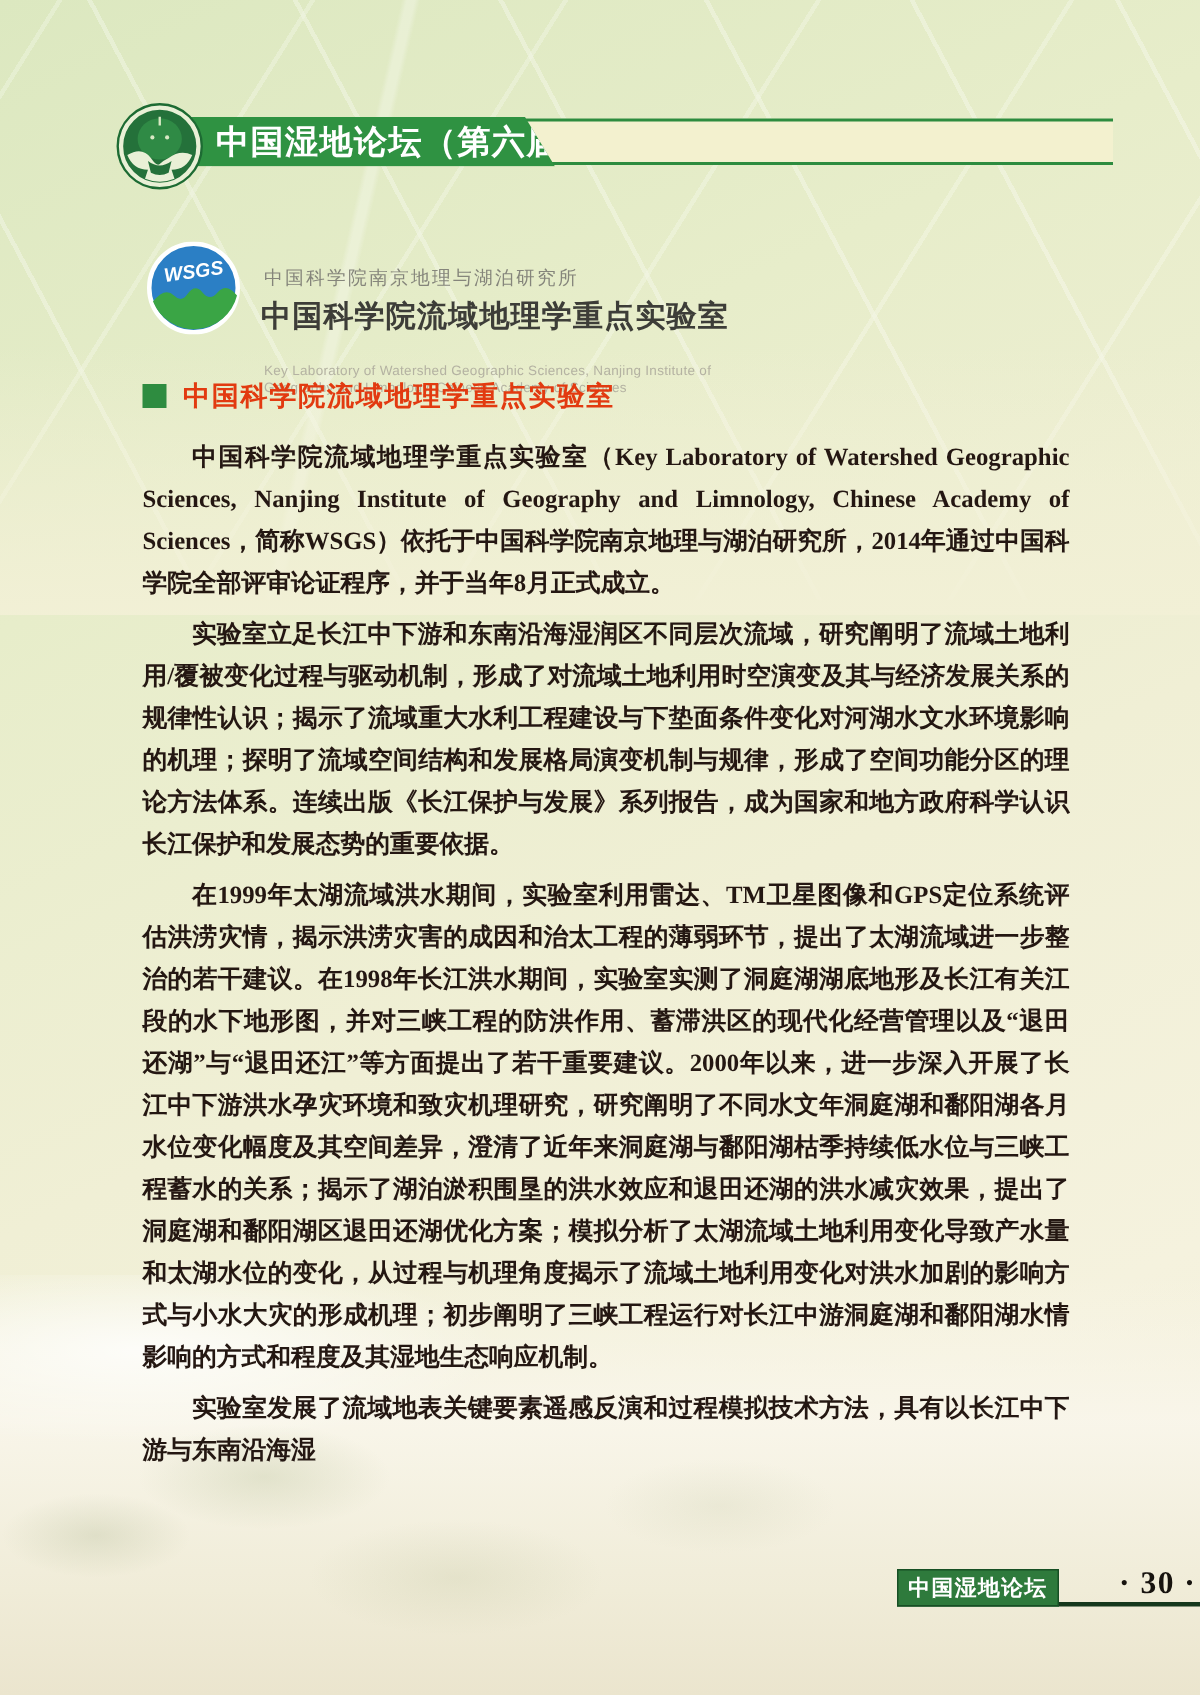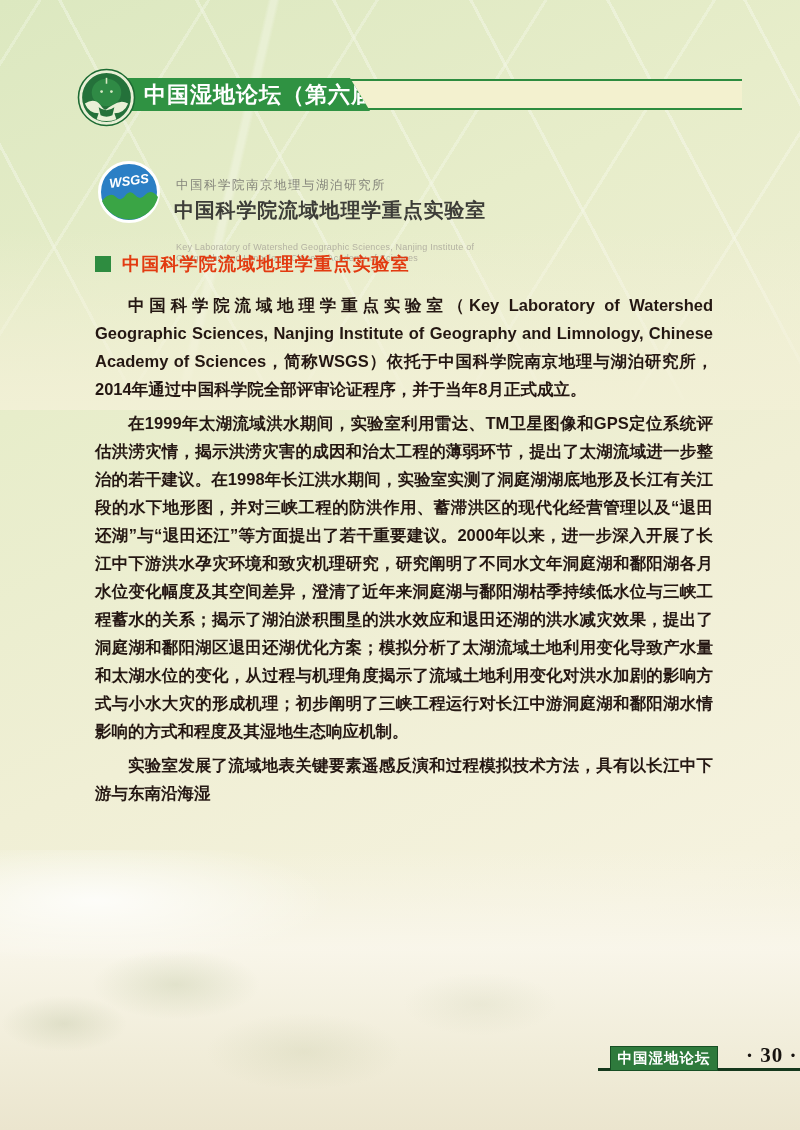--- a/index.html
+++ b/index.html
@@ -44,26 +44,26 @@
   .lab-en{font-size:9px;line-height:11px;color:#b4b2a2;letter-spacing:.2px;margin:18px 0 0 2px;width:330px;}
 
   
   .section{position:absolute;left:95px;top:252px;display:flex;align-items:center;}
   .bullet{width:16px;height:16px;background:#2e8c40;margin-right:11px;}
   .sec-title{font-size:18px;font-weight:800;color:#e23a10;letter-spacing:1.2px;}
 
   
   .content{position:absolute;left:95px;right:87px;top:291px;color:#241712;
     font-size:16.5px;line-height:28px;font-weight:600;text-align:justify;}
-  .content p{margin:0 0 6px;text-indent:2em;}
+  .content p{margin:0 0 6px;text-indent:2em;font-family:Liberation Serif, serif;}
 
   
   .footer-rule{position:absolute;left:598px;right:0;top:1068px;height:3px;background:#15381c;}
   .footer-box{position:absolute;left:598px;top:1046px;width:108px;height:25px;background:#2e7a3c;
-    border:1px solid #174f24;box-sizing:border-box;display:flex;align-items:center;justify-content:center;z-index:2;margin-left:12px;}
+    border:1px solid #174f24;box-sizing:border-box;display:flex;align-items:center;justify-content:center;z-index:2;}
   .footer-box span{color:#fff;font-size:14.5px;font-weight:800;letter-spacing:1px;}
   .page-num{position:absolute;left:746px;top:1043px;width:80px;text-align:left;
     font-family:"Liberation Serif","DejaVu Serif",serif;font-size:21px;font-weight:700;color:#17130f;letter-spacing:1px;}
 </style>
 </head>
 <body>
 
 <div class="page">
   <div class="lattice"></div>
   <div class="lattice-fade"></div>
@@ -98,20 +98,21 @@
     <p class="lab-en">Key Laboratory of Watershed Geographic Sciences, Nanjing Institute of Geography and Limnology, Chinese Academy of Sciences</p>
   </div>
 
   <div class="section">
     <div class="bullet"></div>
     <div class="sec-title">中国科学院流域地理学重点实验室</div>
   </div>
 
   <div class="content">
     <p>中国科学院流域地理学重点实验室（Key Laboratory of Watershed Geographic Sciences, Nanjing Institute of Geography and Limnology, Chinese Academy of Sciences，简称WSGS）依托于中国科学院南京地理与湖泊研究所，2014年通过中国科学院全部评审论证程序，并于当年8月正式成立。</p>
+    <p>实验室立足长江中下游和东南沿海湿润区不同层次流域，研究阐明了流域土地利用/覆被变化过程与驱动机制，形成了对流域土地利用时空演变及其与经济发展关系的规律性认识；揭示了流域重大水利工程建设与下垫面条件变化对河湖水文水环境影响的机理；探明了流域空间结构和发展格局演变机制与规律，形成了空间功能分区的理论方法体系。连续出版《长江保护与发展》系列报告，成为国家和地方政府科学认识长江保护和发展态势的重要依据。</p>
     <p>在1999年太湖流域洪水期间，实验室利用雷达、TM卫星图像和GPS定位系统评估洪涝灾情，揭示洪涝灾害的成因和治太工程的薄弱环节，提出了太湖流域进一步整治的若干建议。在1998年长江洪水期间，实验室实测了洞庭湖湖底地形及长江有关江段的水下地形图，并对三峡工程的防洪作用、蓄滞洪区的现代化经营管理以及“退田还湖”与“退田还江”等方面提出了若干重要建议。2000年以来，进一步深入开展了长江中下游洪水孕灾环境和致灾机理研究，研究阐明了不同水文年洞庭湖和鄱阳湖各月水位变化幅度及其空间差异，澄清了近年来洞庭湖与鄱阳湖枯季持续低水位与三峡工程蓄水的关系；揭示了湖泊淤积围垦的洪水效应和退田还湖的洪水减灾效果，提出了洞庭湖和鄱阳湖区退田还湖优化方案；模拟分析了太湖流域土地利用变化导致产水量和太湖水位的变化，从过程与机理角度揭示了流域土地利用变化对洪水加剧的影响方式与小水大灾的形成机理；初步阐明了三峡工程运行对长江中游洞庭湖和鄱阳湖水情影响的方式和程度及其湿地生态响应机制。</p>
     <p>实验室发展了流域地表关键要素遥感反演和过程模拟技术方法，具有以长江中下游与东南沿海湿</p>
   </div>
 
   <div class="footer-rule"></div>
   <div class="footer-box">
     <span>中国湿地论坛</span>
   </div>
   <div class="page-num">· 30 ·</div>
 </div>

